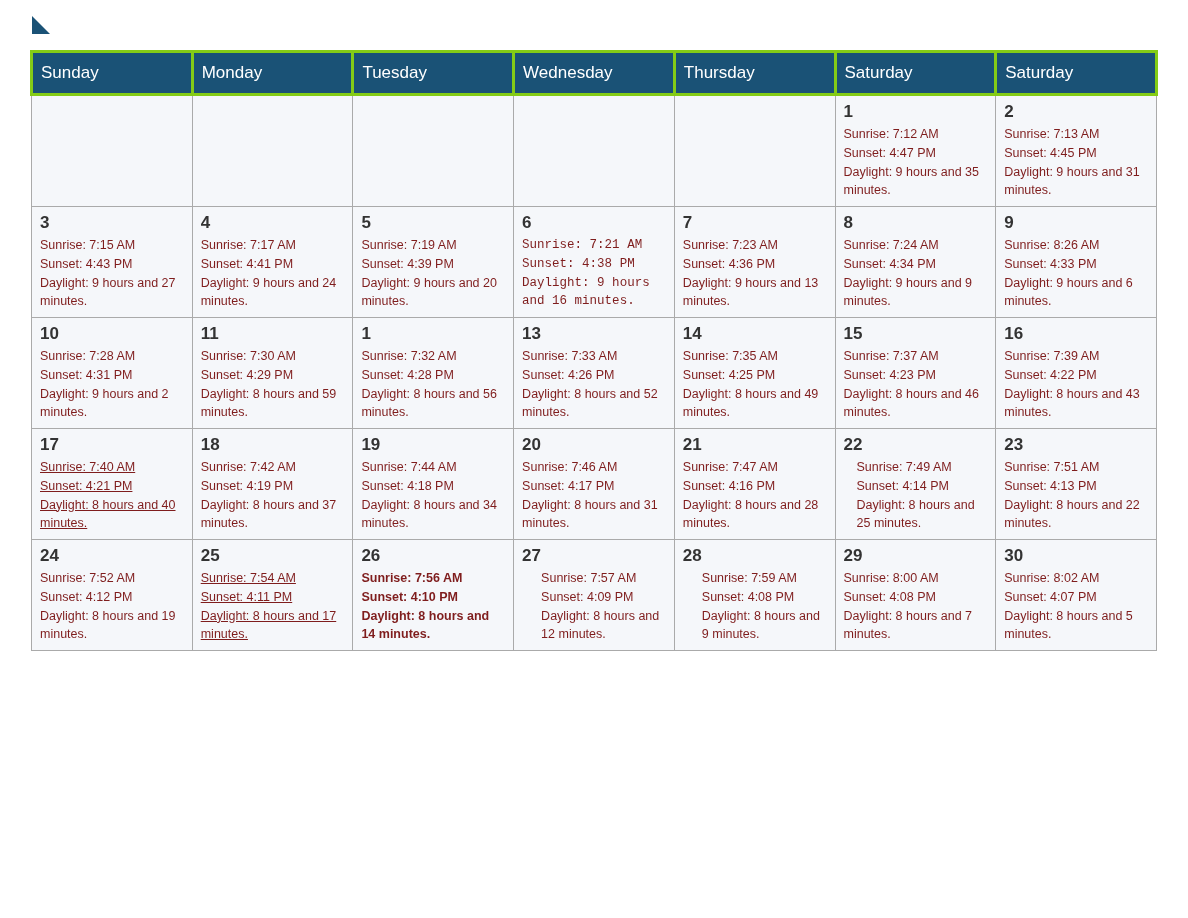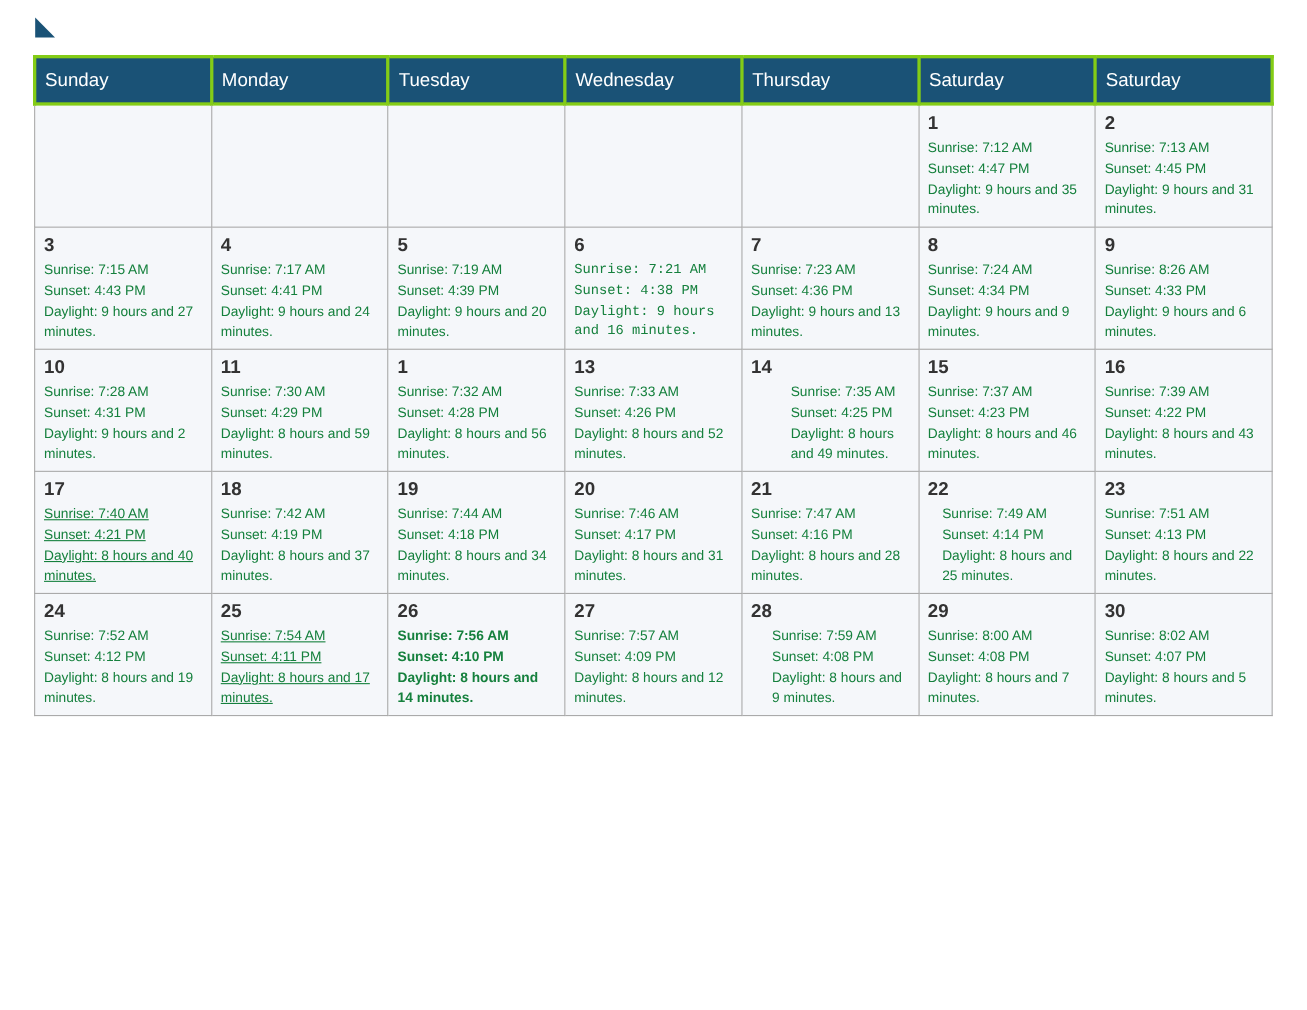--- a/index.html
+++ b/index.html
@@ -90,21 +90,21 @@
     }
     .day-number {
       font-size: 17px;
       font-weight: bold;
       color: #333;
       margin-bottom: 3px;
       display: block;
     }
     .day-info {
       font-size: 12.5px;
-      color: #15803d;
+      color: #7f1d1d;
       line-height: 1.5;
     }
     .empty-cell {
       background: #f5f7fa;
     }
     
     .row-even td { background: #f5f7fa; }
     .row-odd td { background: #fff; }
   </style>
 </head>
@@ -220,21 +220,21 @@
 Daylight: 8 hours and 56 minutes.</div>
         </td>
         <td>
           <span class="day-number">13</span>
           <div class="day-info" style="white-space: pre-line;">Sunrise: 7:33 AM
 Sunset: 4:26 PM
 Daylight: 8 hours and 52 minutes.</div>
         </td>
         <td>
           <span class="day-number">14</span>
-          <div class="day-info" style="white-space: pre-line; margin-left: 36px;">Sunrise: 7:35 AM
+          <div class="day-info" style="white-space: pre-line;">Sunrise: 7:35 AM
 Sunset: 4:25 PM
 Daylight: 8 hours and 49 minutes.</div>
         </td>
         <td>
           <span class="day-number">15</span>
           <div class="day-info" style="white-space: pre-line;">Sunrise: 7:37 AM
 Sunset: 4:23 PM
 Daylight: 8 hours and 46 minutes.</div>
         </td>
         <td>
@@ -302,21 +302,21 @@
 Daylight: 8 hours and 17 minutes.</div>
         </td>
         <td>
           <span class="day-number">26</span>
           <div class="day-info" style="white-space: pre-line; font-weight: bold;">Sunrise: 7:56 AM
 Sunset: 4:10 PM
 Daylight: 8 hours and 14 minutes.</div>
         </td>
         <td>
           <span class="day-number">27</span>
-          <div class="day-info" style="white-space: pre-line;">Sunrise: 7:57 AM
+          <div class="day-info" style="white-space: pre-line; margin-left: 19px;">Sunrise: 7:57 AM
 Sunset: 4:09 PM
 Daylight: 8 hours and 12 minutes.</div>
         </td>
         <td>
           <span class="day-number">28</span>
           <div class="day-info" style="white-space: pre-line; margin-left: 19px;">Sunrise: 7:59 AM
 Sunset: 4:08 PM
 Daylight: 8 hours and 9 minutes.</div>
         </td>
         <td>

